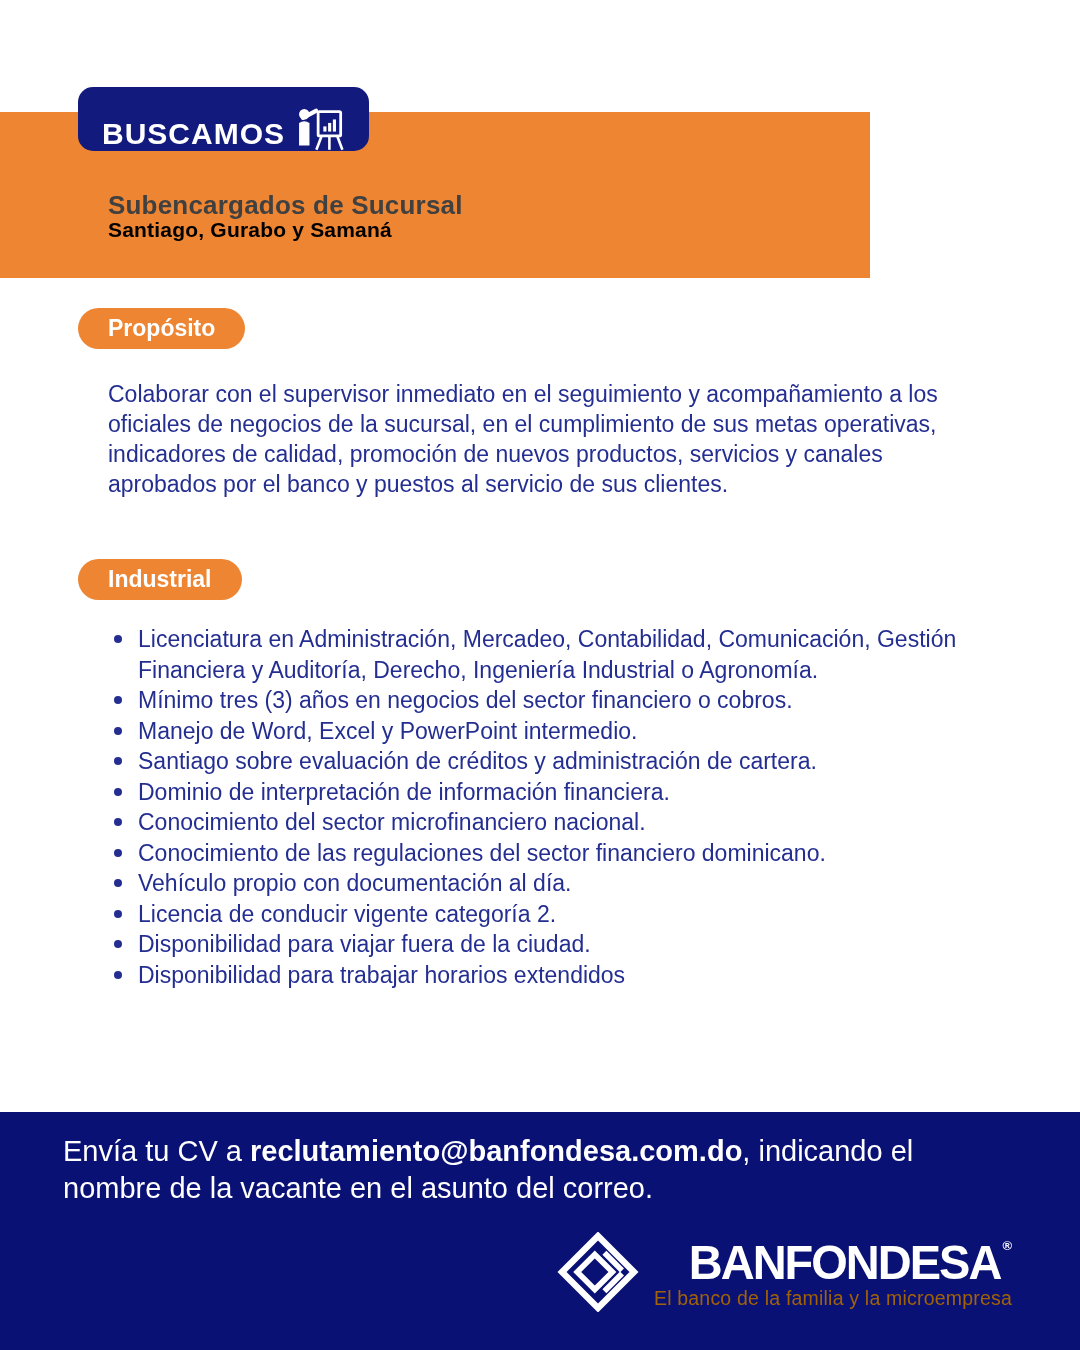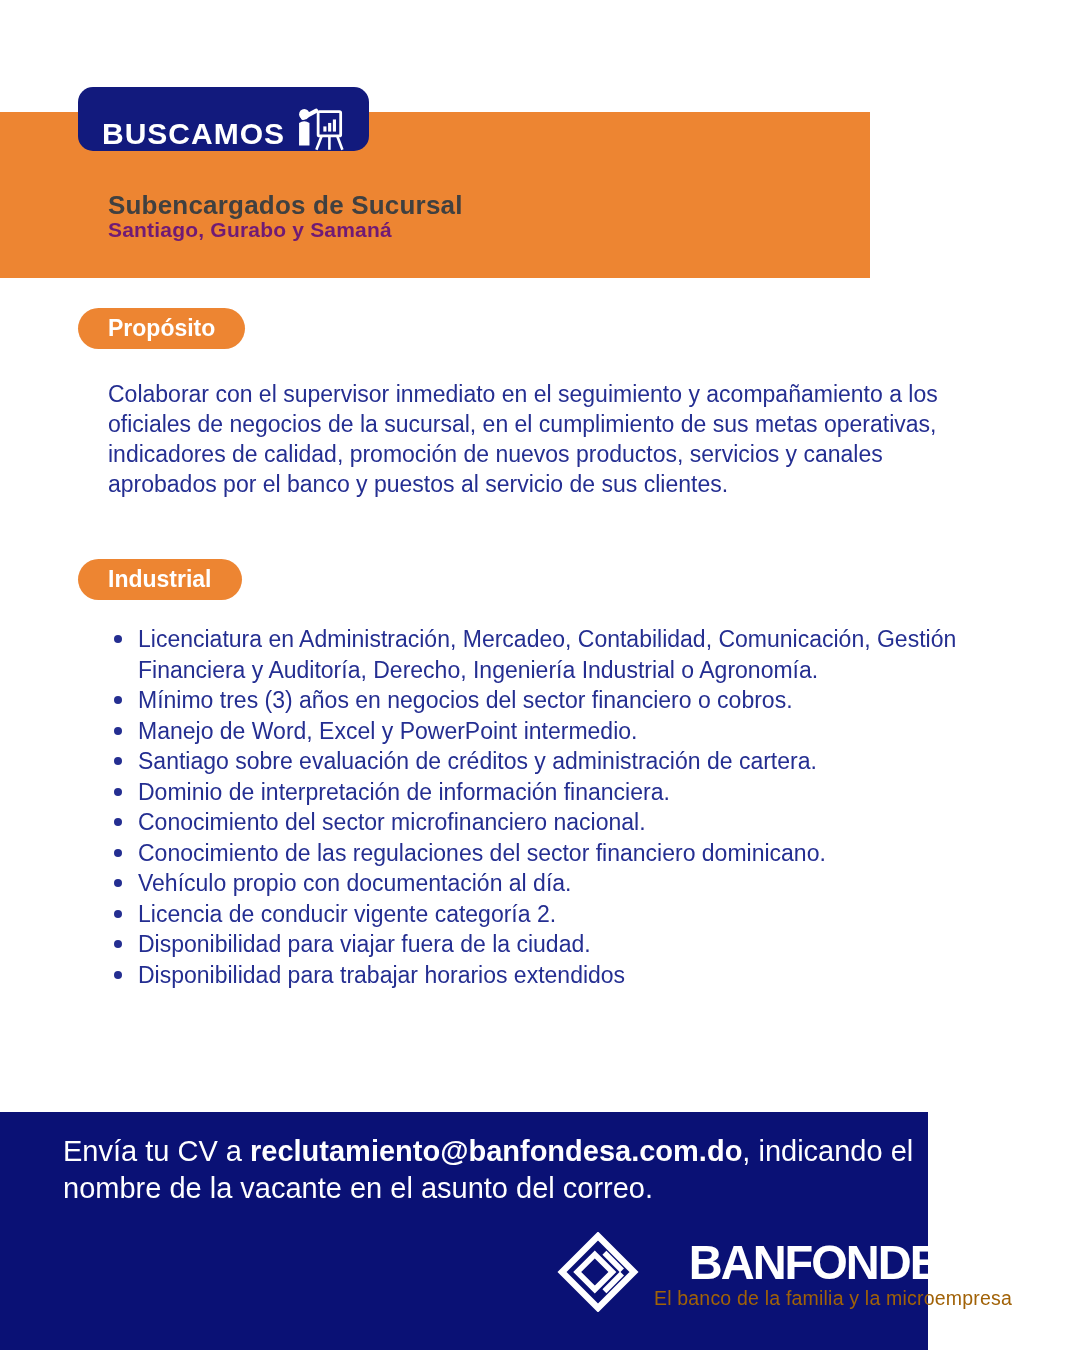--- a/index.html
+++ b/index.html
@@ -38,21 +38,21 @@
     position:absolute;left:0;top:112px;width:870px;height:166px;
     background:var(--orange);
     z-index:1;
   }
   .banner-title{
     position:absolute;left:108px;top:66px;
     color:#404040;font-weight:bold;font-size:26px;letter-spacing:0.2px;margin-top:12px;
   }
   .banner-subtitle{
     position:absolute;left:108px;top:106px;
-    color:#701a75;font-weight:bold;font-size:21px;letter-spacing:0.2px;
+    color:#000000;font-weight:bold;font-size:21px;letter-spacing:0.2px;
   }
 
   
   .pill{
     position:absolute;left:78px;height:41px;
     background:var(--orange);
     border-radius:21px;
     display:flex;align-items:center;
     padding:0 30px;
     color:#fff;font-weight:bold;font-size:23px;
@@ -80,21 +80,21 @@
   }
   .req-list li::before{
     content:"";
     position:absolute;left:6px;top:11px;
     width:8px;height:8px;border-radius:50%;
     background:var(--text-navy);
   }
 
   
   .footer{
-    position:absolute;left:0;top:1112px;width:928px;height:238px;
+    position:absolute;left:0;top:1112px;width:1080px;height:238px;
     background:var(--navy);
   }
   .footer-cta{
     position:absolute;left:63px;top:21px;width:955px;
     color:#fff;font-size:29px;line-height:37px;
   }
   .footer-cta .email{font-weight:bold;}
 
   
   .logo{

